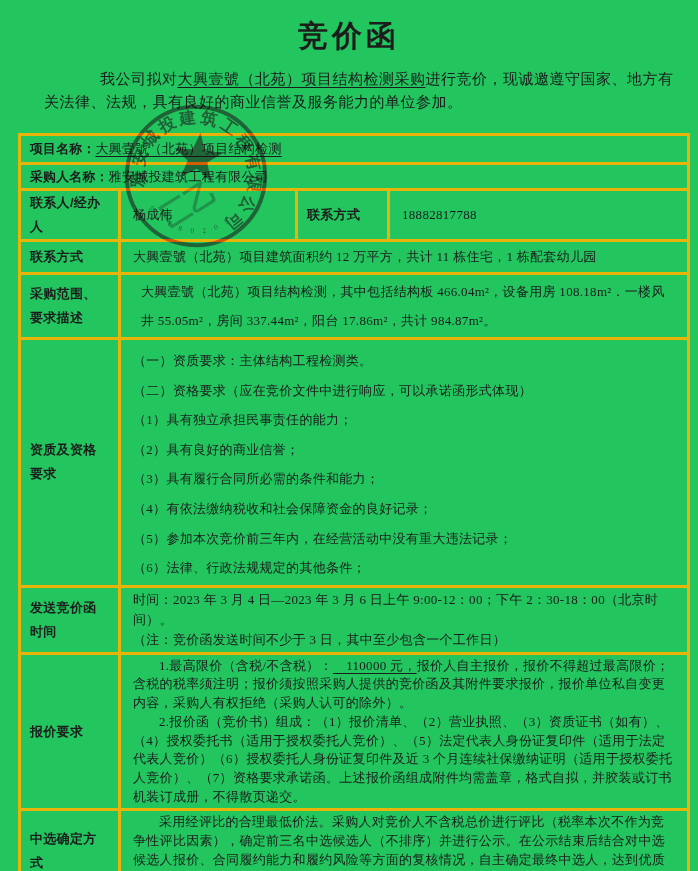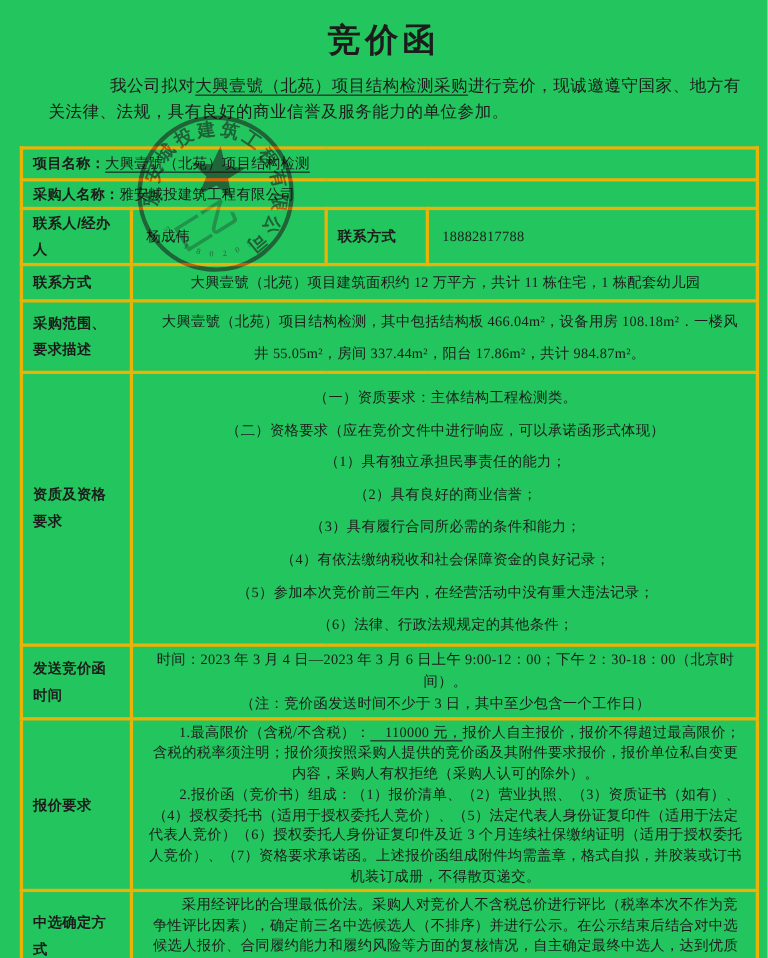--- a/index.html
+++ b/index.html
@@ -33,21 +33,21 @@
   }
   .r1{height:29px}.r2{height:26px}.r3{height:31px}.r4{height:33px}
   .r5{height:60px}.r6{height:56px}.r7{height:238px}.r8{height:41px}
   .r9{height:150px}.r10{height:58px}
   .lab, td.labcell {
     font-family:"Liberation Sans", sans-serif; font-weight:bold; font-size:12.8px;
   }
   td.labcell { padding:0 9px; line-height:24px; }
   td.fullrow { padding:0 9px; }
   td.val { padding:0 12px; }
-  td.content { padding:2px 10px 2px 12px; vertical-align:middle;text-align:center; }
+  td.content { padding:2px 10px 2px 12px; vertical-align:middle; }
   .r5 td.content { line-height:29px;padding-left:20px; }
   .r6 td.content { line-height:24px; }
   .r7 td.content { vertical-align:top; padding-top:6px; }
   .r7 .qline { line-height:29.6px; white-space:nowrap; }
   .r8 td.content { line-height:20px; }
   .r9 td.content { line-height:18.7px; font-size:13px; vertical-align:middle; }
   .r9 p { text-indent:2em; }
   .r10 td.content { line-height:18.8px; }
   .r10 p { text-indent:2em; }
 

